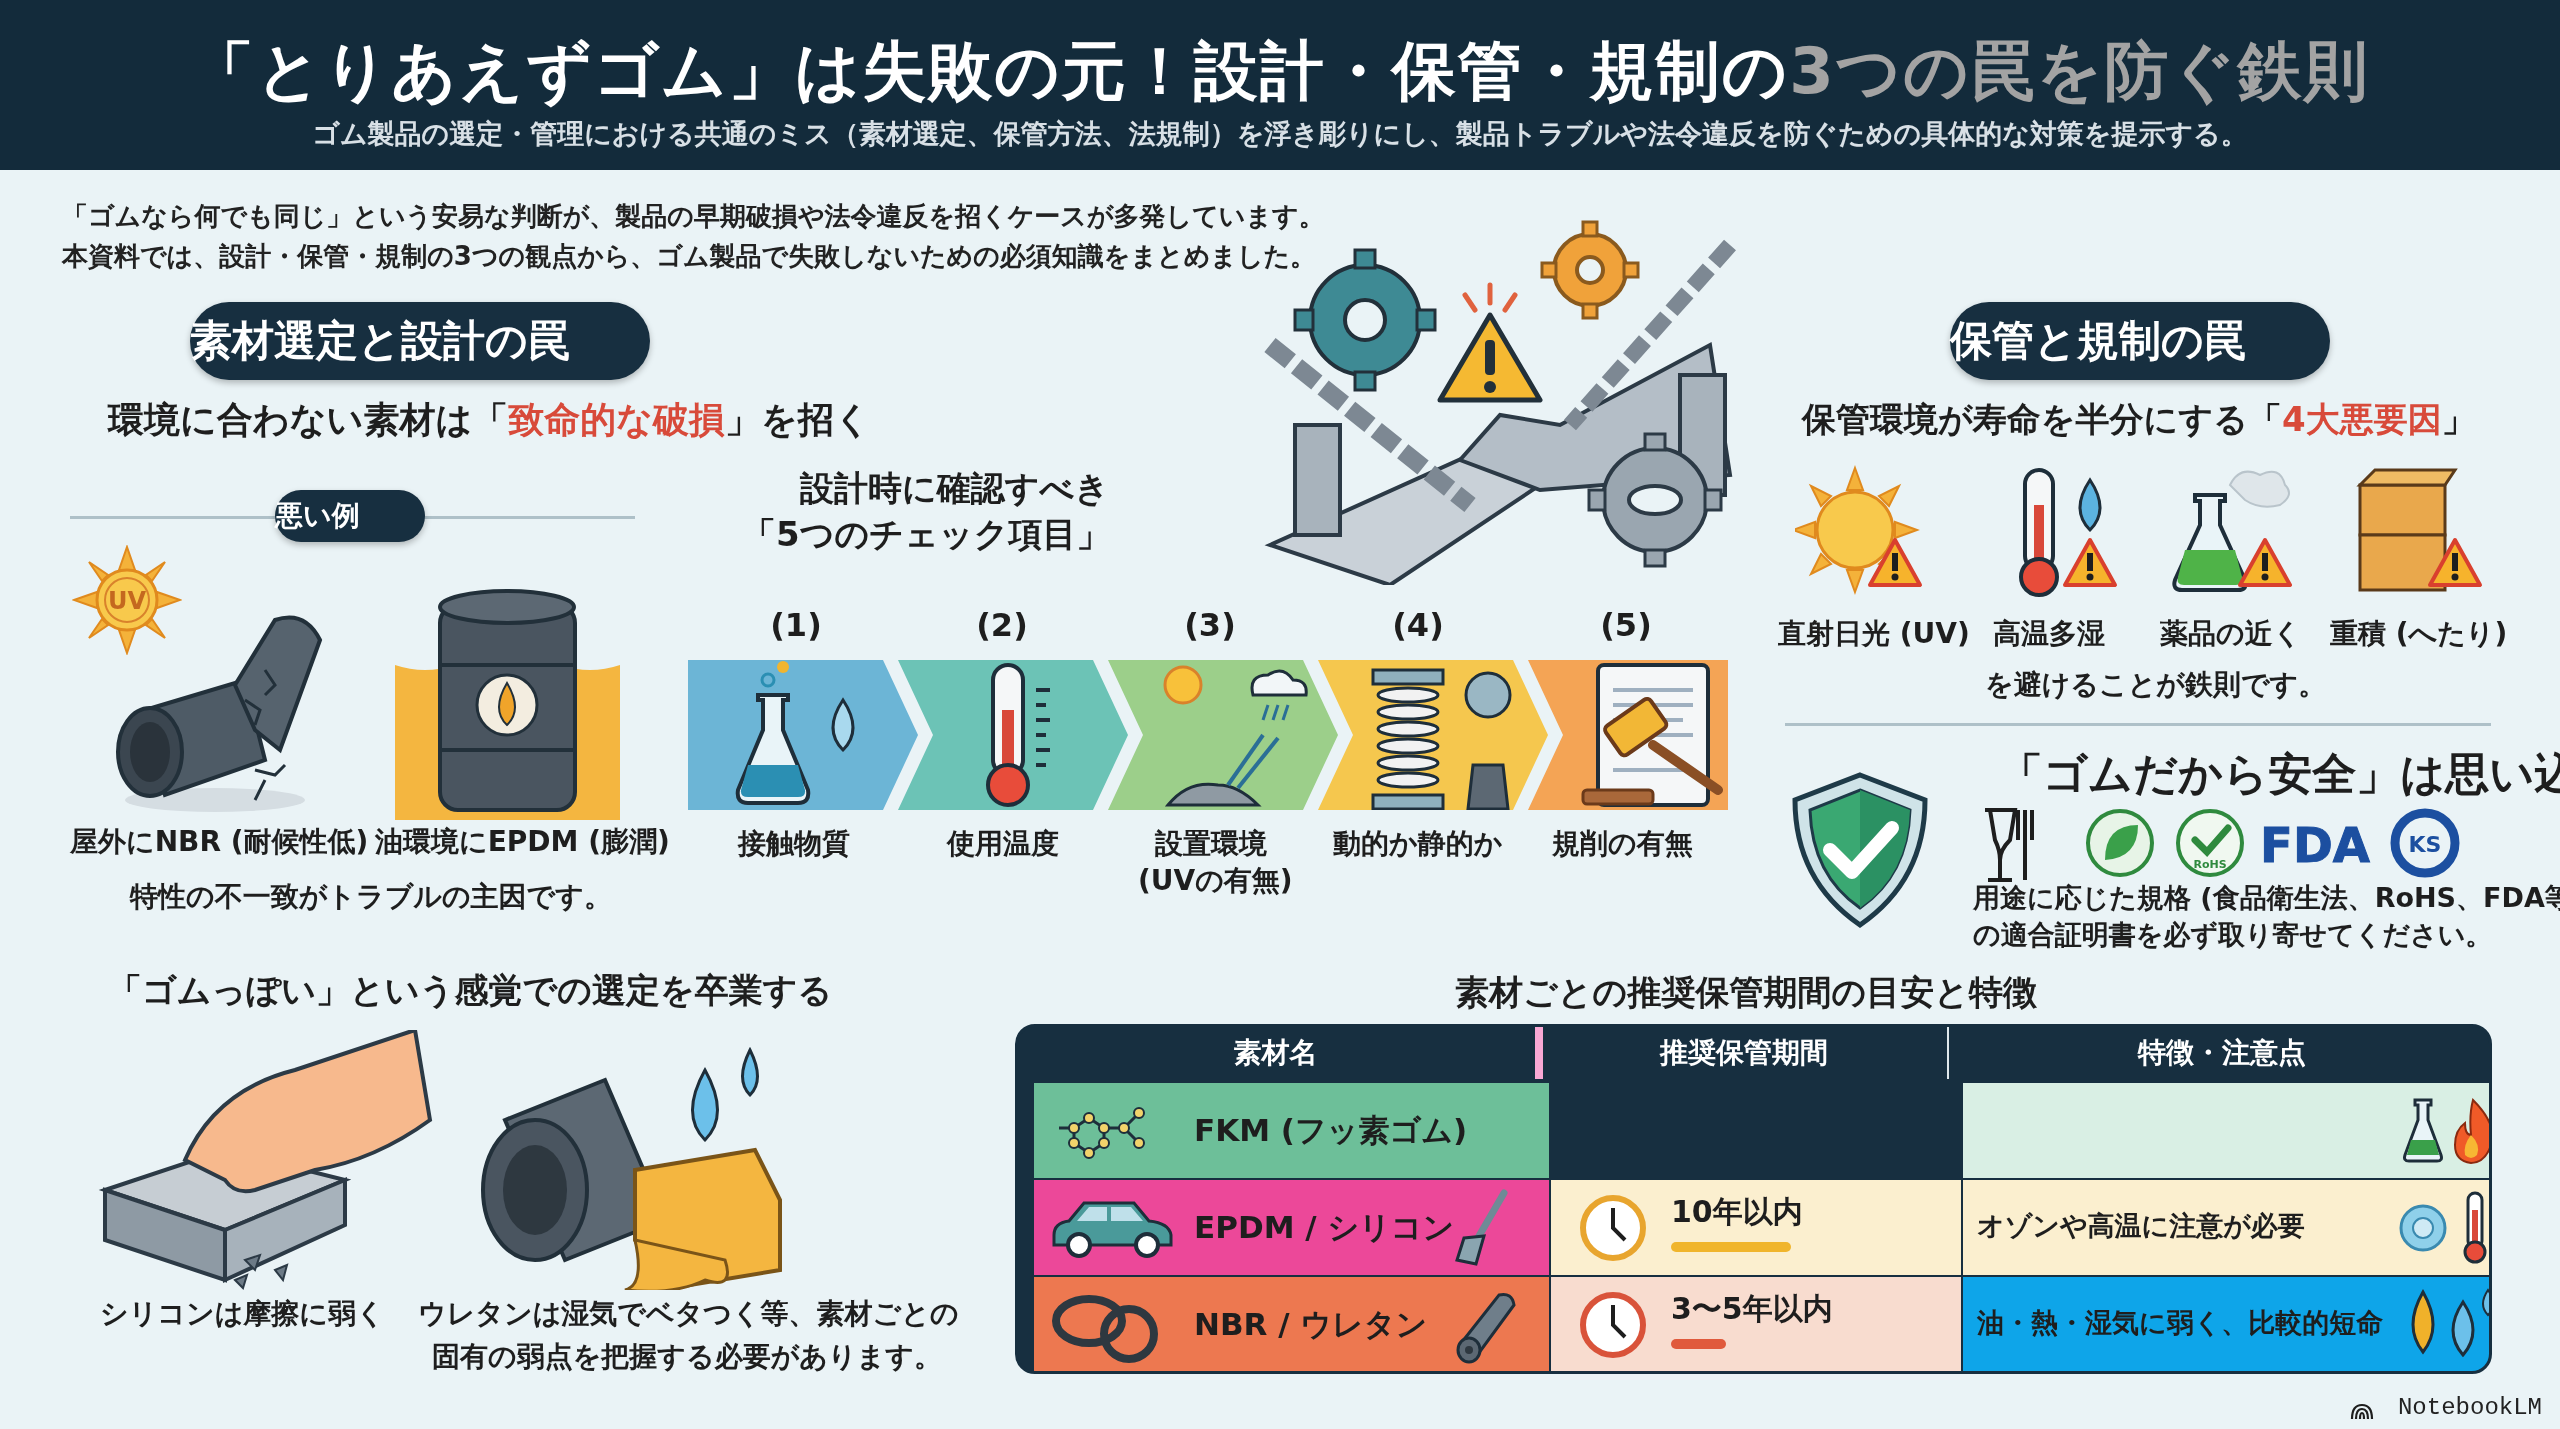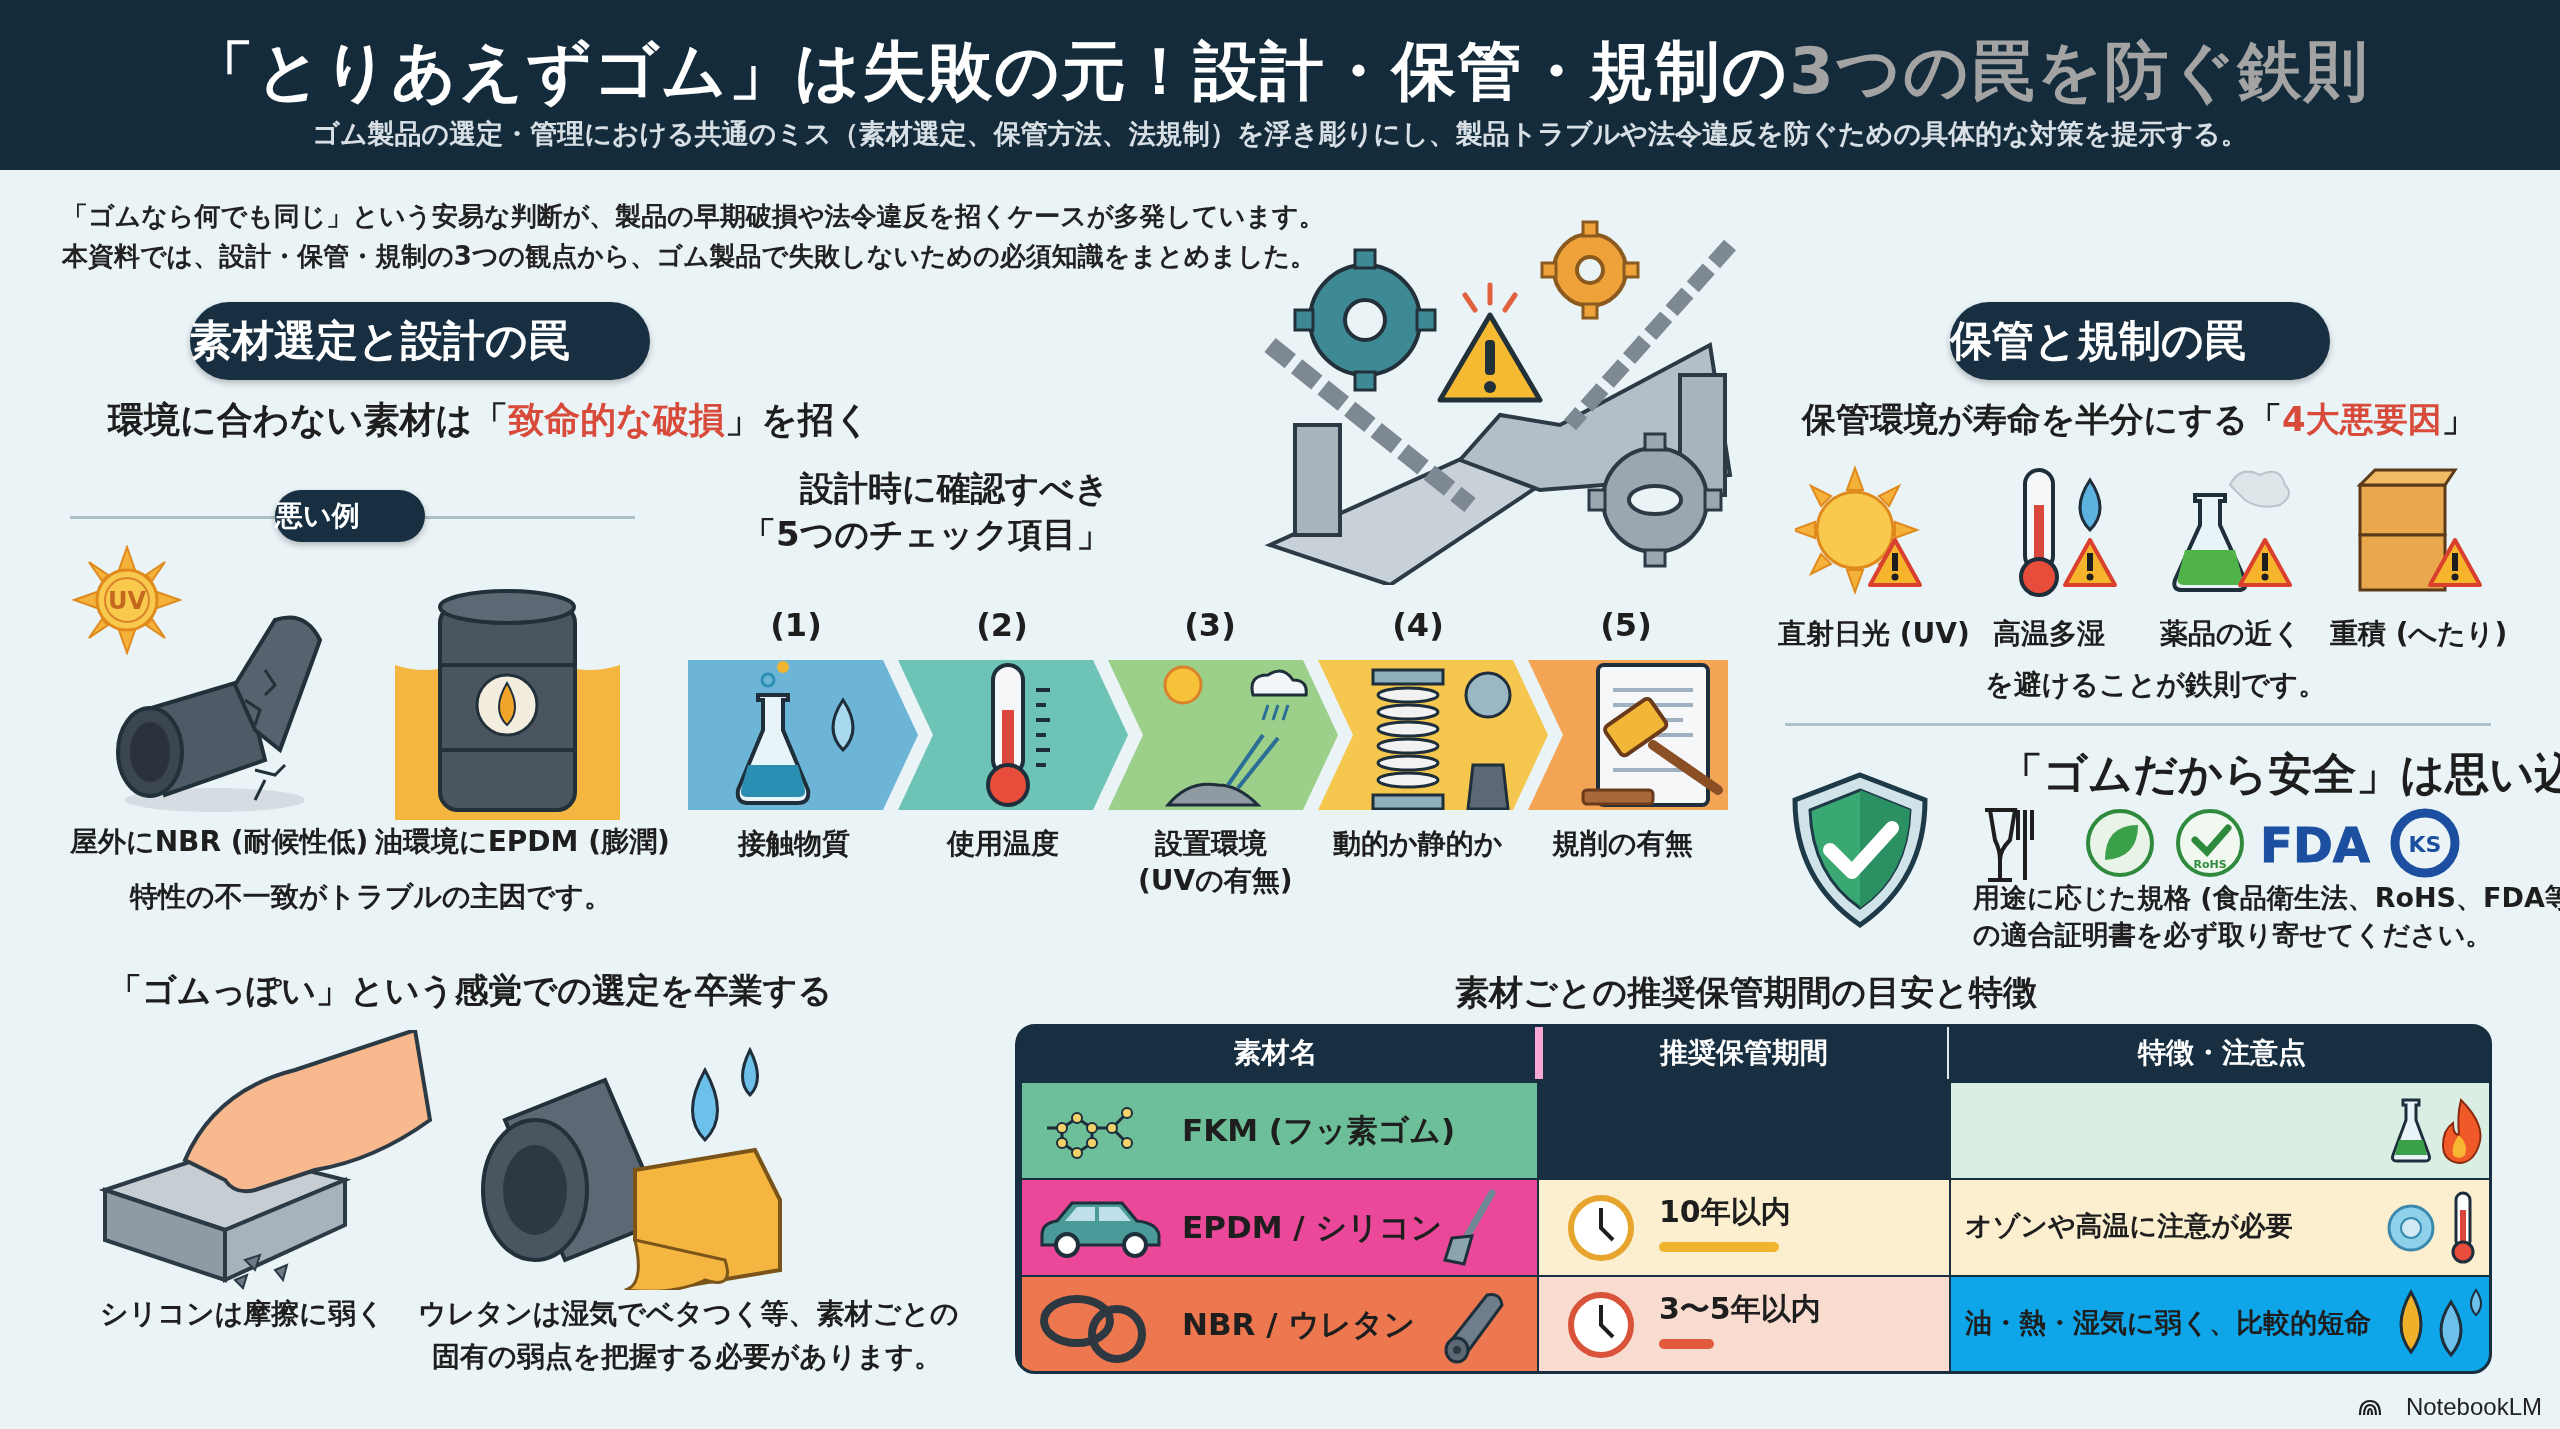--- a/index.html
+++ b/index.html
@@ -16,25 +16,25 @@
 .pill-bad{left:275px;top:490px;width:150px;height:52px;font-size:28px;line-height:52px}
 .rule{position:absolute;height:3px;background:#aec0c8}
 .h2{position:absolute;font-size:36px;font-weight:bold;color:#1e1e1e;white-space:nowrap}
 .red{color:#d84a3a}
 .lbl{position:absolute;font-size:28px;font-weight:bold;text-align:center;white-space:nowrap}
 .step-num{position:absolute;font-size:32px;font-weight:bold;top:606px;width:80px;text-align:center}
 .band{position:absolute;top:660px;height:150px}
 .icon{position:absolute}
 .table{position:absolute;left:1015px;top:1024px;width:1477px;height:350px;border:3px solid #172f40;border-radius:20px;overflow:hidden;background:#172f40}
 .th{position:absolute;top:0;height:52px;color:#fff;font-size:28px;font-weight:bold;text-align:center;line-height:52px}
-.row{position:absolute;left:4px;width:1477px;height:98px}
+.row{position:absolute;left:16px;width:1477px;height:98px}
 .cell{position:absolute;top:0;height:95px}
 .cell-txt{position:absolute;font-size:31px;font-weight:bold;white-space:nowrap}
 .bar{position:absolute;height:10px;border-radius:5px}
-.nb{position:absolute;right:18px;bottom:8px;font-size:24px;font-family:Liberation Sans, sans-serif;color:#222;display:flex;align-items:center;gap:24px}
+.nb{position:absolute;right:18px;bottom:8px;font-size:24px;font-family:Liberation Mono, monospace;color:#222;display:flex;align-items:flex-end;gap:24px}
 </style>
 </head>
 <body>
 
 <div class="hdr">
   <div class="hdr-title"><span>「とりあえずゴム」は失敗の元！設計・保管・規制の</span><span class="hl">3つの罠を防ぐ鉄則</span></div>
   <div class="hdr-sub">ゴム製品の選定・管理における共通のミス（素材選定、保管方法、法規制）を浮き彫りにし、製品トラブルや法令違反を防ぐための具体的な対策を提示する。</div>
 </div>
 
 <div class="intro">

